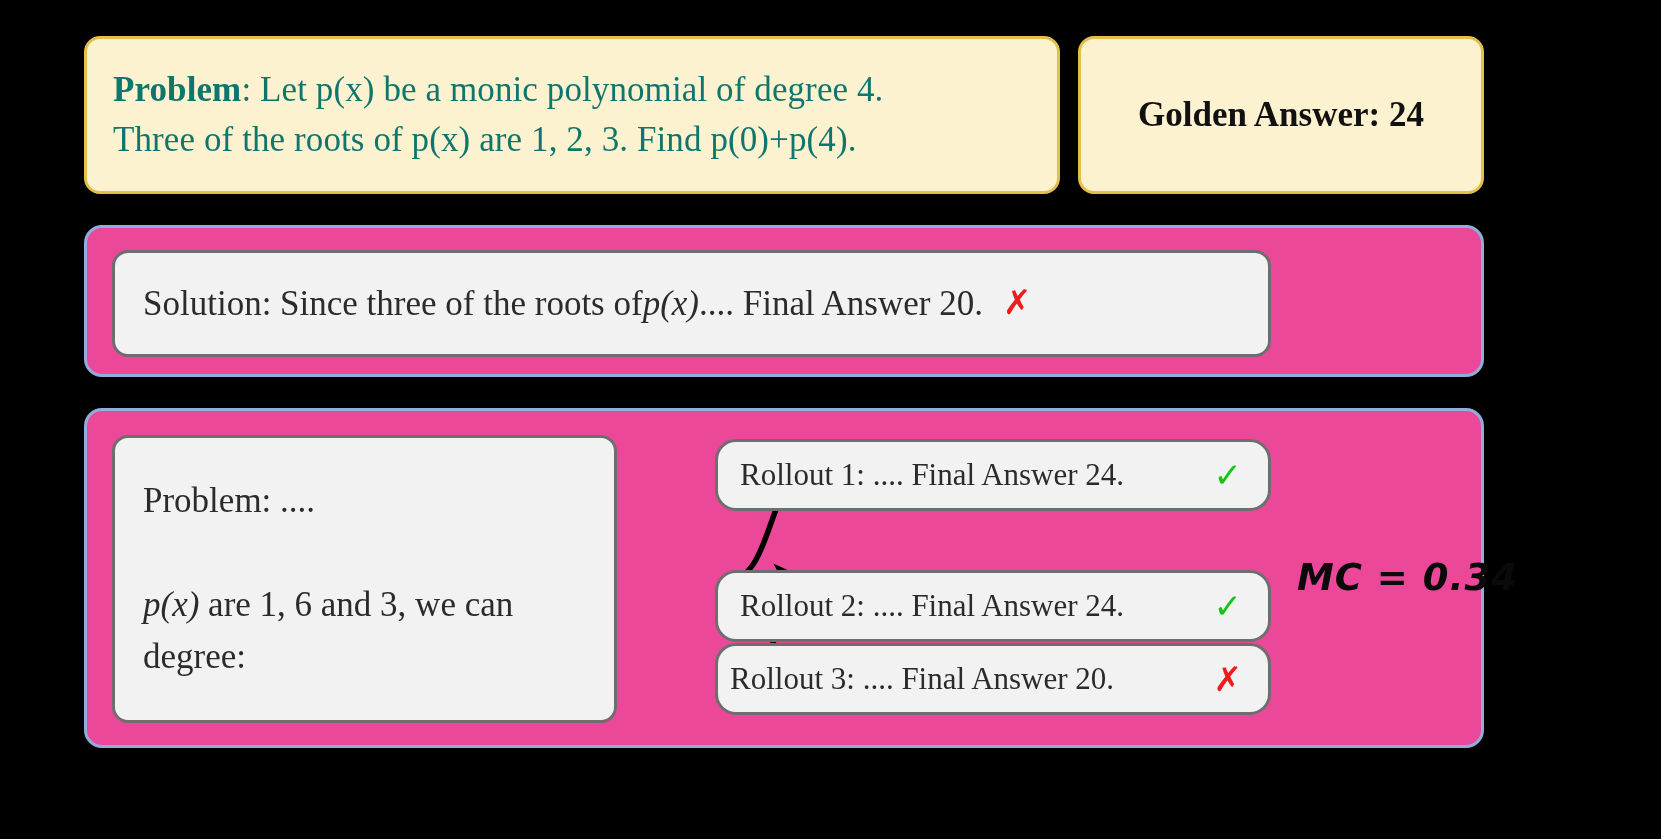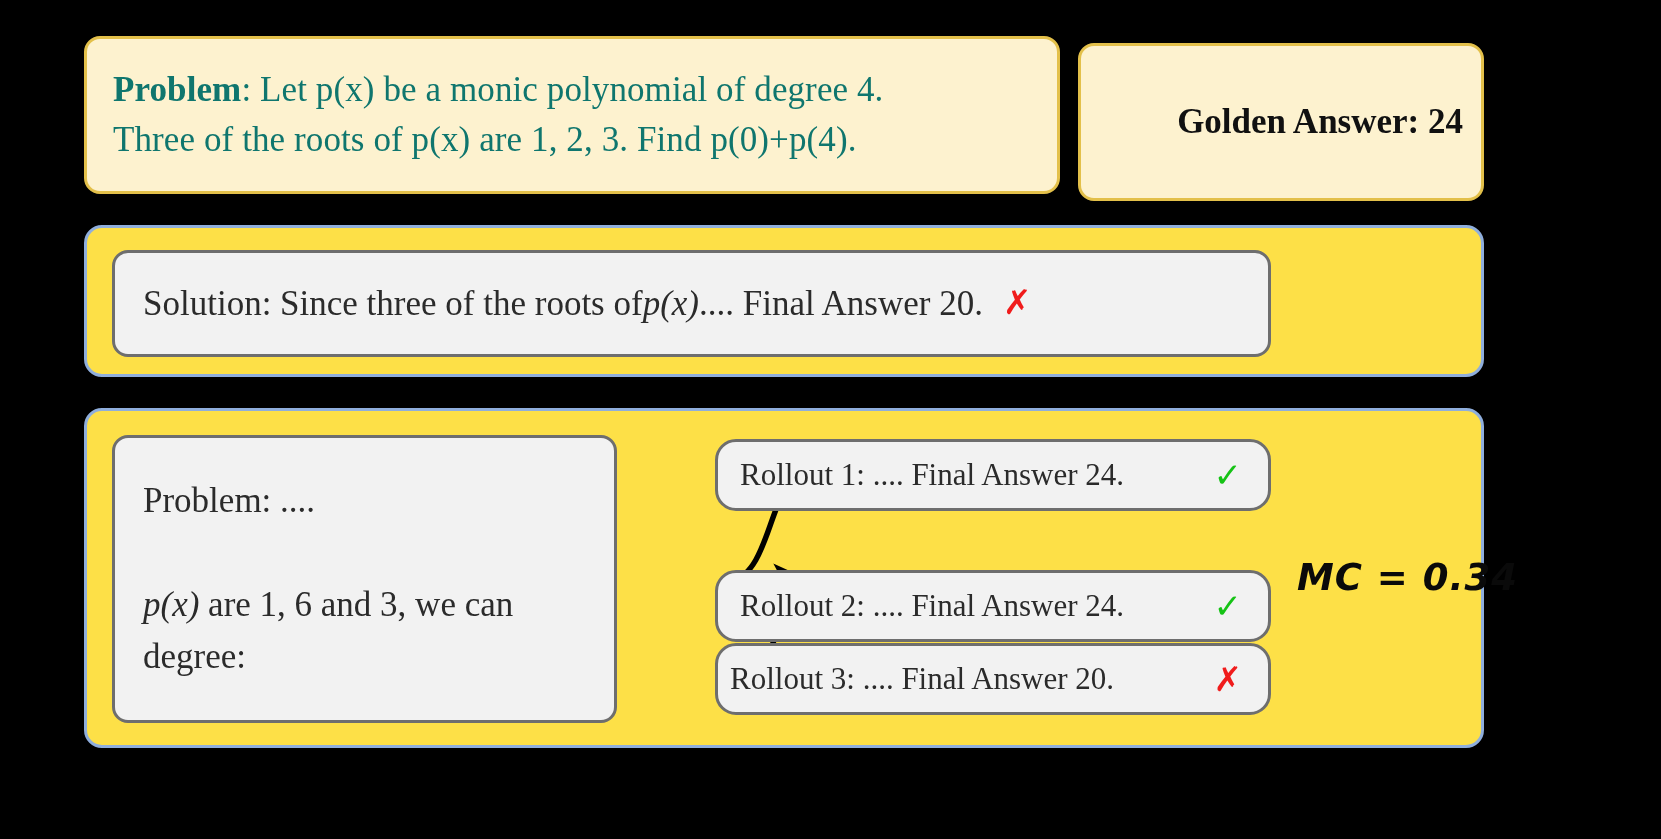--- a/index.html
+++ b/index.html
@@ -39,43 +39,43 @@
   }
   #problem-box {
     left: 84px;
     top: 36px;
     width: 976px;
     height: 158px;
     padding: 0 26px;
   }
   #golden-box {
     left: 1078px;
-    top: 43px;
+    top: 36px;
     width: 406px;
     height: 158px;
-    justify-content: flex-end;
+    justify-content: center;
     padding: 0 18px;
   }
   .problem-text {
     font-size: 35px;
     line-height: 1.42;
     color: #0f766e;
     letter-spacing: 0.1px;
   }
   .problem-text b { font-weight: bold; }
   .golden-text {
     font-size: 35px;
     font-weight: bold;
     color: #111111;
     white-space: nowrap;
   }
 
   
   .blue-panel {
-    background: #fde047;
+    background: #ec4899;
     border: 3px solid #8FAEDC;
     border-radius: 18px;
   }
   #solution-panel {
     left: 84px;
     top: 225px;
     width: 1400px;
     height: 152px;
   }
   #mc-panel {

